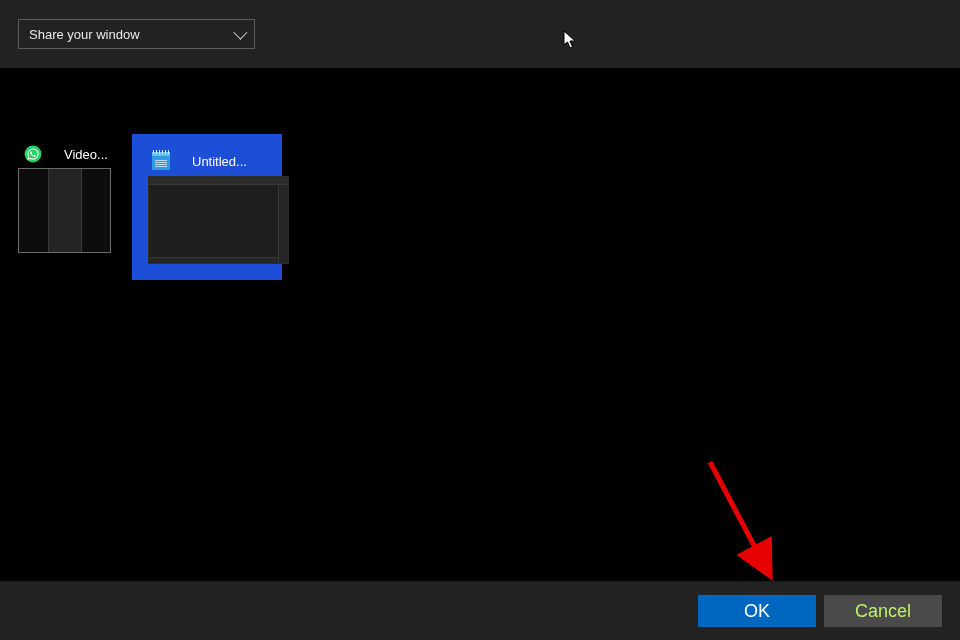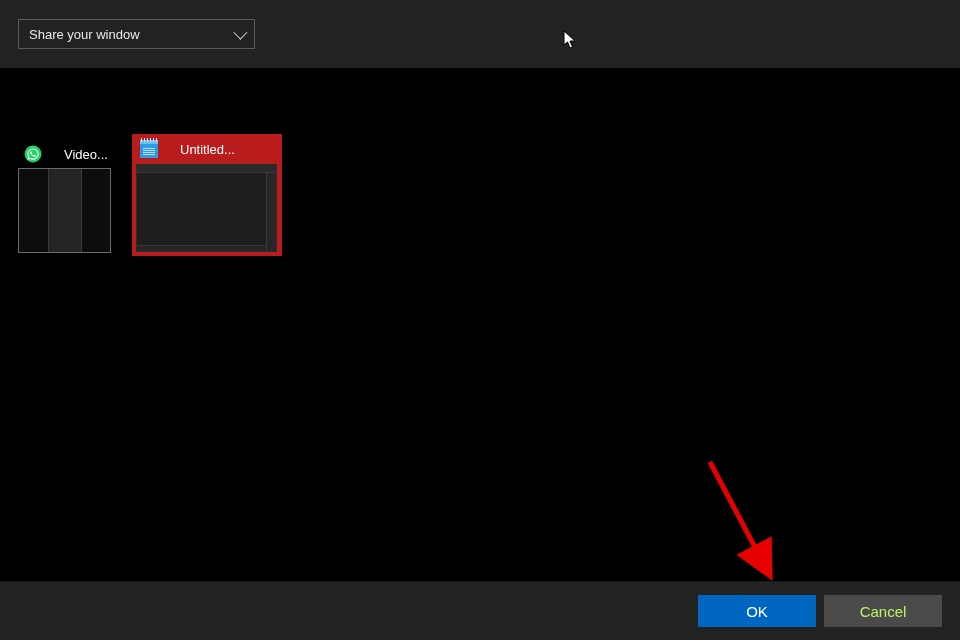--- a/index.html
+++ b/index.html
@@ -65,21 +65,21 @@
     background: #0d0d0d;
     display:flex; justify-content:center;
   }
   #tile-1 .thumb-inner {
     width: 34px; height: 100%;
     background: #242424;
     border-left: 1px solid #3a3a3a;
     border-right: 1px solid #3a3a3a;
   }
   
-  #tile-2 { left: 132px; top: 66px; padding: 4px; background: #b91c1c; width:150px; }
+  #tile-2 { left: 132px; top: 66px; padding: 16px; background: #1d4ed8; width:150px; }
   #tile-2 .tile-header { padding: 2px 4px 6px 4px; }
   #tile-2 .thumb {
     width: 141px; height: 88px;
     background: #1e1e1e;
     border: 1px solid #2e2e2e;
     position: relative;
   }
   #tile-2 .menubar { height: 8px; background: #2a2a2a; border-bottom:1px solid #383838; }
   #tile-2 .sidepanel { position:absolute; right:0; top:8px; bottom:0; width:10px; background:#262626; border-left:1px solid #383838;}
   #tile-2 .footstrip { position:absolute; left:0; right:10px; bottom:0; height:6px; background:#262626; border-top:1px solid #383838;}
@@ -100,21 +100,21 @@
     display: flex;
     align-items: center;
     justify-content: flex-end;
     padding-right: 18px;
     gap: 8px;
     border-top: 1px solid #1a1a1a;
   }
   .btn {
     width: 118px; height: 32px;
     display:flex; align-items:center; justify-content:center;
-    font-size: 15px;
+    font-size: 18px;
     cursor: pointer;
     border: none;
   }
   .btn-primary { background: #0067c0; color: #fff; }
   .btn-secondary { background: #4a4a4b; color: #bef264; }
   
   .wa-svg { width:18px; height:18px; }
   
   .np-icon { width:18px; height:18px; background:#2e9be6; position:relative; }
   .np-icon::before { content:""; position:absolute; top:0; left:0; right:0; height:4px; background:#6cc0ef; }

